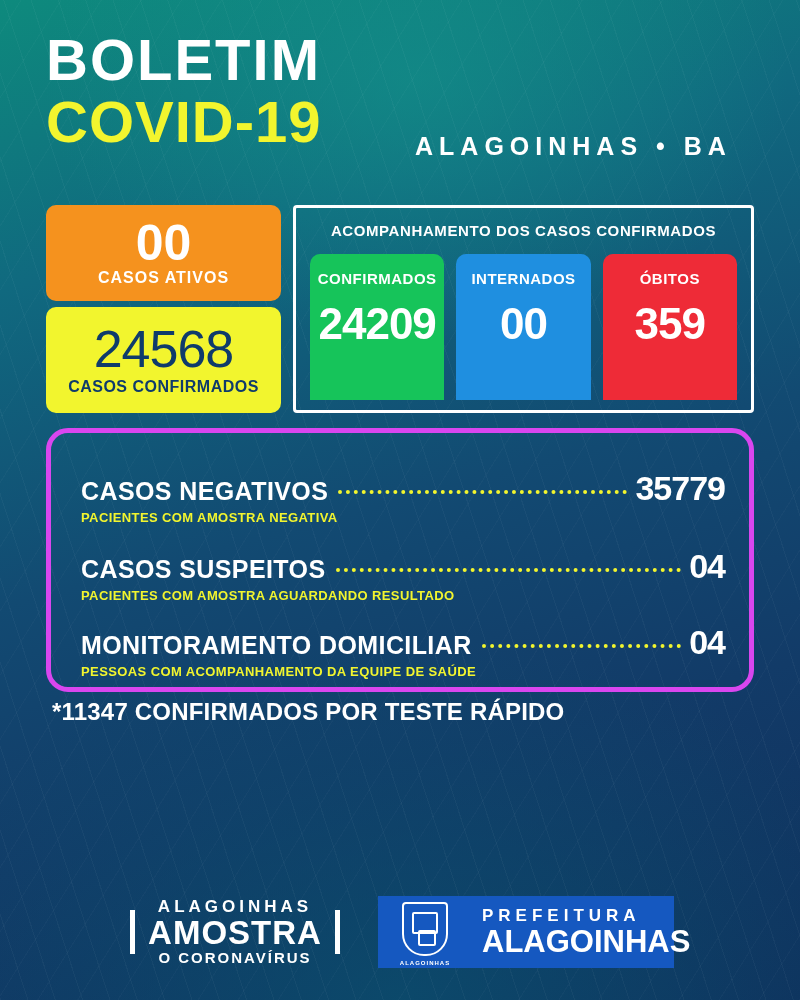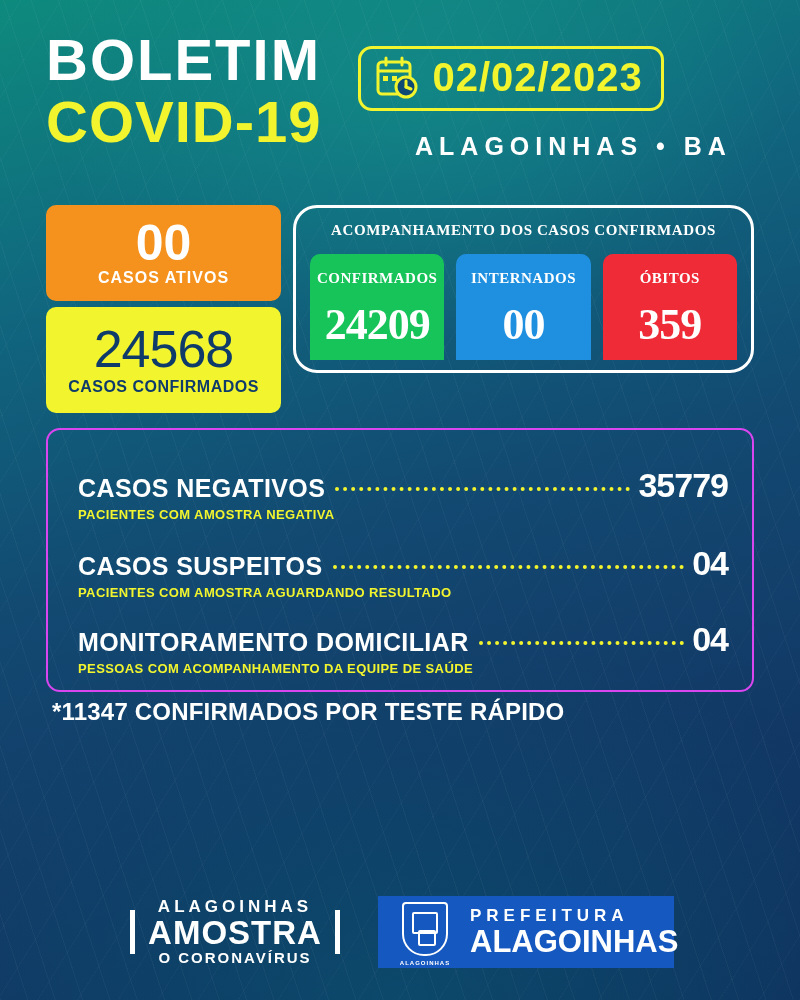--- a/index.html
+++ b/index.html
@@ -63,22 +63,22 @@
 
   .confirm-box {
     position: absolute; left: 46px; top: 307px; width: 235px; height: 106px;
     background: #f2f52e; border-radius: 10px;
     display: flex; flex-direction: column; align-items: center; justify-content: center;
   }
   .confirm-num { color: #0f3b6b; font-size: 52px; font-weight: normal; line-height: 50px; letter-spacing: -1px; }
   .confirm-lbl { color: #0f3b6b; font-size: 16px; font-weight: bold; letter-spacing: 0.5px; margin-top: 4px; }
 
   .acomp-box {
-    position: absolute; left: 293px; top: 205px; width: 461px; height: 168px;
-    border: 3px solid #ffffff; border-radius: 24px; font-family: Liberation Serif, serif;
+    position: absolute; left: 293px; top: 205px; width: 461px; height: 208px;
+    border: 3px solid #ffffff; border-radius: 4px;
   }
   .acomp-title {
     color: #ffffff; font-size: 15px; font-weight: bold; letter-spacing: 0.6px;
     text-align: center; margin-top: 14px;
   }
   .acomp-cards {
     position: absolute; left: 14px; top: 46px; right: 14px; bottom: 10px;
     display: flex; gap: 12px;
   }
   .card {
@@ -87,21 +87,21 @@
   }
   .card .lbl { color: #ffffff; font-size: 15px; font-weight: bold; letter-spacing: 0.5px; }
   .card .num { color: #ffffff; font-size: 44px; font-weight: bold; margin-top: 12px; letter-spacing: -1px; }
   .c-rec { background: #16c45a; }
   .c-int { background: #1f8fe0; }
   .c-obt { background: #ee2b37; }
 
   
   .list-box {
     position: absolute; left: 46px; top: 428px; width: 708px; height: 264px;
-    border: 2px solid #d946ef; border-radius: 14px;
+    border: 5px solid #d946ef; border-radius: 22px;
   }
   .row { position: absolute; left: 30px; right: 24px; }
   .row1 { top: 36px; } .row2 { top: 114px; } .row3 { top: 190px; }
   .row-line { display: flex; align-items: baseline; }
   .row-title { color: #ffffff; font-size: 25px; font-weight: bold; letter-spacing: 0.4px; white-space: nowrap; }
   .dots {
     flex: 1; margin: 0 8px 0 10px;
     border-bottom: 4px dotted #f2f52e; transform: translateY(-6px);
   }
   .row-val { color: #ffffff; font-size: 34px; font-weight: bold; letter-spacing: -1px; white-space: nowrap; }
@@ -120,21 +120,21 @@
   .lc-top { color: #ffffff; font-size: 17px; font-weight: bold; letter-spacing: 4px; }
   .lc-mid { color: #ffffff; font-size: 33px; font-weight: bold; letter-spacing: 1px; line-height: 32px; }
   .lc-bot { color: #ffffff; font-size: 15px; font-weight: bold; letter-spacing: 2px; }
   .lc-bar-l, .lc-bar-r {
     position: absolute; width: 5px; height: 44px; background: #ffffff; top: 12px;
   }
   .lc-bar-l { left: 0; } .lc-bar-r { right: 0; }
 
   .logo-pref {
     position: absolute; left: 378px; top: 896px; width: 296px; height: 72px;
-    background: #1558c0; display: flex; align-items: center; gap: 16px; padding-left: 18px;
+    background: #1558c0; display: flex; align-items: center; gap: 28px; padding-left: 18px;
   }
   .brasao {
     width: 58px; height: 64px; position: relative; flex: 0 0 58px;
   }
   .brasao .shield {
     width: 46px; height: 54px; margin: 2px auto 0;
     background: #1558c0; border: 2px solid #ffffff;
     border-radius: 4px 4px 22px 22px;
     position: relative;
   }
@@ -158,36 +158,20 @@
 <body>
 
 <div class="wrap">
   <div class="bg-lines"></div>
 
   <div class="header">
     <div class="title-block">
       <div class="t-boletim">BOLETIM</div>
       <div class="t-covid">COVID-19</div>
     </div>
-    <div class="date-block">
-      <span class="cal-icon">
-        <svg viewBox="0 0 44 44" width="44" height="44">
-          <rect x="3" y="6" width="32" height="32" rx="4" fill="none" stroke="#f2f52e" stroke-width="3"></rect>
-          <line x1="3" y1="15" x2="35" y2="15" stroke="#f2f52e" stroke-width="3"></line>
-          <line x1="11" y1="2" x2="11" y2="9" stroke="#f2f52e" stroke-width="3" stroke-linecap="round"></line>
-          <line x1="27" y1="2" x2="27" y2="9" stroke="#f2f52e" stroke-width="3" stroke-linecap="round"></line>
-          <rect x="8" y="20" width="5" height="5" fill="#f2f52e"></rect>
-          <rect x="17" y="20" width="5" height="5" fill="#f2f52e"></rect>
-          <circle cx="31" cy="31" r="10" fill="#0f4a74" stroke="#f2f52e" stroke-width="3"></circle>
-          <line x1="31" y1="25" x2="31" y2="31" stroke="#f2f52e" stroke-width="3" stroke-linecap="round"></line>
-          <line x1="31" y1="31" x2="36" y2="33" stroke="#f2f52e" stroke-width="3" stroke-linecap="round"></line>
-        </svg>
-      </span>
-      <span class="t-date">02/02/2023</span>
-    </div>
   </div>
   <div class="t-city">ALAGOINHAS • BA</div>
 
   <div class="ativos-box">
     <div class="ativos-num">00</div>
     <div class="ativos-lbl">CASOS ATIVOS</div>
   </div>
 
   <div class="confirm-box">
     <div class="confirm-num">24568</div>

